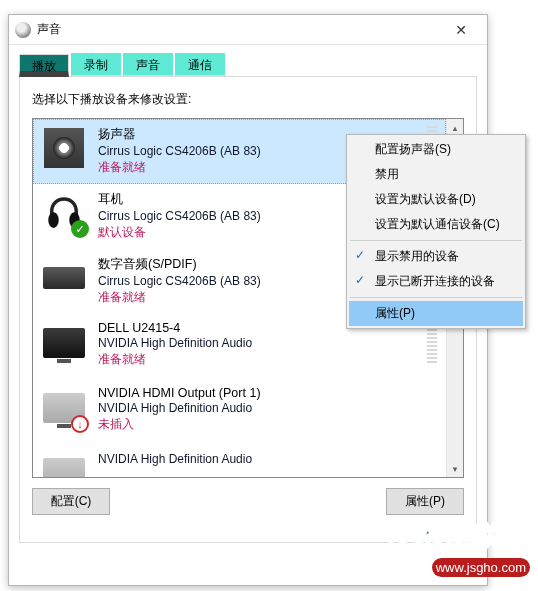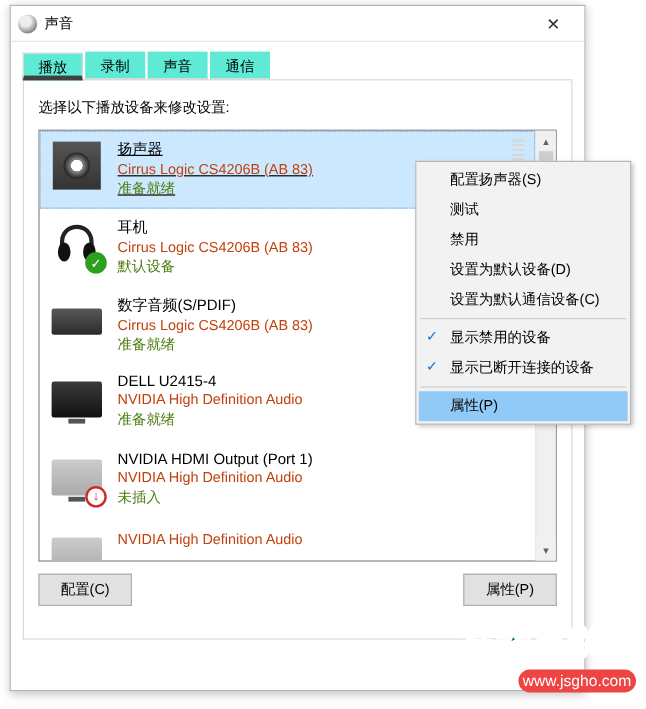--- a/index.html
+++ b/index.html
@@ -9,21 +9,21 @@
     width: 538px;
     height: 591px;
     font-family: "Microsoft YaHei", "Segoe UI", sans-serif;
     font-size: 12px;
     background: #fff;
     position: relative;
     overflow: hidden;
   }
   .window {
     position: absolute;
-    left: 8px; top: 4px;
+    left: 8px; top: 14px;
     width: 480px; height: 572px;
     background: #fff;
     border: 1px solid #b5b5b5;
     box-shadow: 0 2px 8px rgba(0,0,0,.25);
   }
   .titlebar {
     height: 30px;
     display: flex;
     align-items: center;
     padding: 0 6px;
@@ -54,22 +54,22 @@
     padding: 3px 12px 0 12px;
     border: 1px solid #d9d9d9;
     border-bottom: none;
     margin-right: 2px;
     background:#fff;
     position: relative;
     top: 1px;
     cursor: default;
   }
   .tab.active {
-    background:#5eead4;
-    border-bottom: 4px solid #404040;
+    background:#0f766e;
+    border-bottom: 6px solid #404040;
   }
   .tab.inactive {
     background:#5eead4;
     border-color: transparent;
     border-bottom: 1px solid #d9d9d9;
     top: 0;
   }
   .panel {
     border: 1px solid #d9d9d9;
     border-top: none;
@@ -108,33 +108,32 @@
   .row {
     display:flex;
     padding: 6px 8px;
     border: 1px dotted transparent;
     min-height: 65px;
     align-items:flex-start;
   }
   .row.sel {
     background:#cce8ff;
     border: 1px dotted #7aa7d8;
-    text-decoration: underline;
   }
   .devicon {
     width:44px; height:44px;
     margin-right:12px;
     position:relative;
     flex-shrink:0;
     display:flex;align-items:center;justify-content:center;
   }
   .devtexts { flex:1; }
   .devname { font-size:12.5px; color:#000; }
-  .devsub { color:#c2410c; margin-top:1px; }
-  .devstat { color:#4d7c0f; margin-top:1px; }
+  .devsub { color:#0f172a; margin-top:1px; }
+  .devstat { color:#be185d; margin-top:1px; }
   .meter {
     width:10px; height:44px;
     margin-left:8px;
     background: repeating-linear-gradient(to bottom, #d8d8d8 0 2px, transparent 2px 4px);
     flex-shrink:0;
   }
   .badge {
     position:absolute; right:-3px; bottom:-3px;
     width:18px; height:18px;
     border-radius:50%;
@@ -223,21 +222,21 @@
     pointer-events:none;
   }
   .wm-big {
     font-size:28px; font-weight:900;
     color:#0f766e;
     -webkit-text-stroke:2px #fff;
     text-shadow:0 0 2px #fff;
     letter-spacing:1px;
   }
   .wm-url {
-    background:#ef4444;color:#fff;
+    background:#b91c1c;color:#fff;
     font-size:13px;padding:2px 4px;border-radius:10px;
     display:inline-block;margin-top:2px;
   }
 </style>
 </head>
 <body>
 
 <div class="window">
   <div class="titlebar">
     <div class="icon"></div>
@@ -348,21 +347,20 @@
         <div style="flex:1"></div>
         <div class="btn"><span>属性(P)</span></div>
       </div>
     </div>
 
   </div>
 </div>
 
 <div class="ctxmenu">
   <div class="mi">配置扬声器(S)</div>
-  <div class="mi">测试</div>
   <div class="mi">禁用</div>
   <div class="mi">设置为默认设备(D)</div>
   <div class="mi">设置为默认通信设备(C)</div>
   <div class="sep"></div>
   <div class="mi">
     <span class="chk">✓</span>
     <span>显示禁用的设备</span>
   </div>
   <div class="mi">
     <span class="chk">✓</span>

